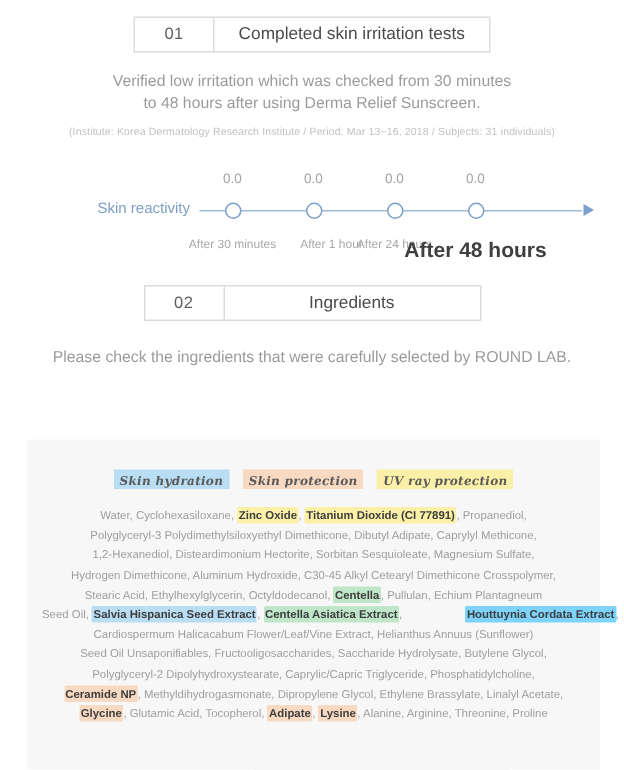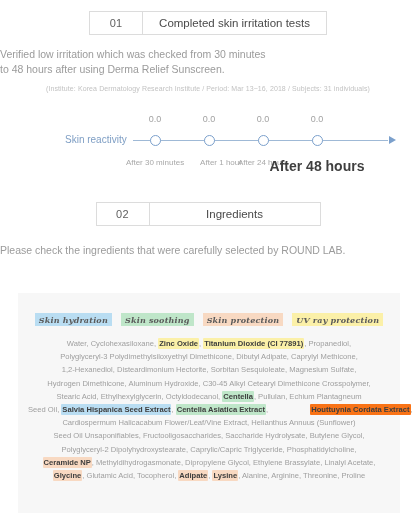--- a/index.html
+++ b/index.html
@@ -47,20 +47,21 @@
     justify-content: center;
     font-size: 11.5px;
     color: #4a4a4a;
     white-space: nowrap;
   }
   .head-title.wide { min-width: 138px; }
 
   
   .desc {
     margin-top: 12px;
+    text-align: center;
     font-size: 10.5px;
     line-height: 15px;
     color: #9b9b9b;
   }
   .fineprint {
     margin-top: 7px;
     text-align: center;
     font-size: 7px;
     line-height: 10px;
     color: #c2c2c2;
@@ -205,42 +206,41 @@
       <div class="pt-cap" style="left: 221px;">After 1 hour</div>
       <div class="pt-val" style="left: 263px;">0.0</div>
       <div class="pt" style="left: 263px;"></div>
       <div class="pt-cap" style="left: 263px;">After 24 hours</div>
       <div class="pt-val" style="left: 317px;">0.0</div>
       <div class="pt" style="left: 317px;"></div>
       <div class="pt-cap emph" style="left: 317px;">After 48 hours</div>
     </div>
 </div>
 
-<div class="section-head" style="margin-top:18px;justify-content:center;">
+<div class="section-head" style="margin-top:6px;justify-content:center;">
   <div class="head-box">
     <div class="head-num">02</div>
     <div class="head-title wide">Ingredients</div>
   </div>
 </div>
 
 <div class="desc" style="margin-top:17px;">Please check the ingredients that were carefully selected by ROUND LAB.</div>
 
 <div class="ing-panel">
   <div class="legend" id="ing-legend">
       <span class="legend-tag" style="background: rgb(185, 221, 242);">Skin hydration</span>
-      <span class="legend-tag" style="background: rgb(191, 230, 201);">Skin soothing</span>
       <span class="legend-tag" style="background: rgb(248, 217, 194);">Skin protection</span>
       <span class="legend-tag" style="background: rgb(251, 240, 168);">UV ray protection</span>
     </div>
   <div class="ing-list" id="ing-list">
       <div class="ing-line"><span>Water, Cyclohexasiloxane, </span><span class="hl" style="background: rgb(251, 240, 168);">Zinc Oxide</span><span>, </span><span class="hl" style="background: rgb(251, 240, 168);">Titanium Dioxide (CI 77891)</span><span>, Propanediol,</span></div>
       <div class="ing-line"><span>Polyglyceryl-3 Polydimethylsiloxyethyl Dimethicone, Dibutyl Adipate, Caprylyl Methicone,</span></div>
       <div class="ing-line"><span>1,2-Hexanediol, Disteardimonium Hectorite, Sorbitan Sesquioleate, Magnesium Sulfate,</span></div>
       <div class="ing-line"><span>Hydrogen Dimethicone, Aluminum Hydroxide, C30-45 Alkyl Cetearyl Dimethicone Crosspolymer,</span></div>
       <div class="ing-line"><span>Stearic Acid, Ethylhexylglycerin, Octyldodecanol, </span><span class="hl" style="background: rgb(191, 230, 201);">Centella</span><span>, Pullulan, Echium Plantagneum</span></div>
-      <div class="ing-line"><span>Seed Oil, </span><span class="hl" style="background: rgb(185, 221, 242);">Salvia Hispanica Seed Extract</span><span>, </span><span class="hl" style="background: rgb(191, 230, 201);">Centella Asiatica Extract</span><span>, </span><span class="hl" style="background: #f97316; margin-left: 40px;">Houttuynia Cordata Extract</span><span>,</span></div>
+      <div class="ing-line"><span>Seed Oil, </span><span class="hl" style="background: rgb(185, 221, 242);">Salvia Hispanica Seed Extract</span><span>, </span><span class="hl" style="background: rgb(191, 230, 201);">Centella Asiatica Extract</span><span>, </span><span class="hl" style="background: #7dd3fc; margin-left: 40px;">Houttuynia Cordata Extract</span><span>,</span></div>
       <div class="ing-line"><span>Cardiospermum Halicacabum Flower/Leaf/Vine Extract, Helianthus Annuus (Sunflower)</span></div>
       <div class="ing-line"><span>Seed Oil Unsaponifiables, Fructooligosaccharides, Saccharide Hydrolysate, Butylene Glycol,</span></div>
       <div class="ing-line"><span>Polyglyceryl-2 Dipolyhydroxystearate, Caprylic/Capric Triglyceride, Phosphatidylcholine,</span></div>
       <div class="ing-line"><span class="hl" style="background: rgb(248, 217, 194);">Ceramide NP</span><span>, Methyldihydrogasmonate, Dipropylene Glycol, Ethylene Brassylate, Linalyl Acetate,</span></div>
       <div class="ing-line"><span class="hl" style="background: rgb(248, 217, 194);">Glycine</span><span>, Glutamic Acid, Tocopherol, </span><span class="hl" style="background: rgb(248, 217, 194);">Adipate</span><span>, </span><span class="hl" style="background: rgb(248, 217, 194);">Lysine</span><span>, Alanine, Arginine, Threonine, Proline</span></div>
     </div>
 </div>
 
 </body></html>

